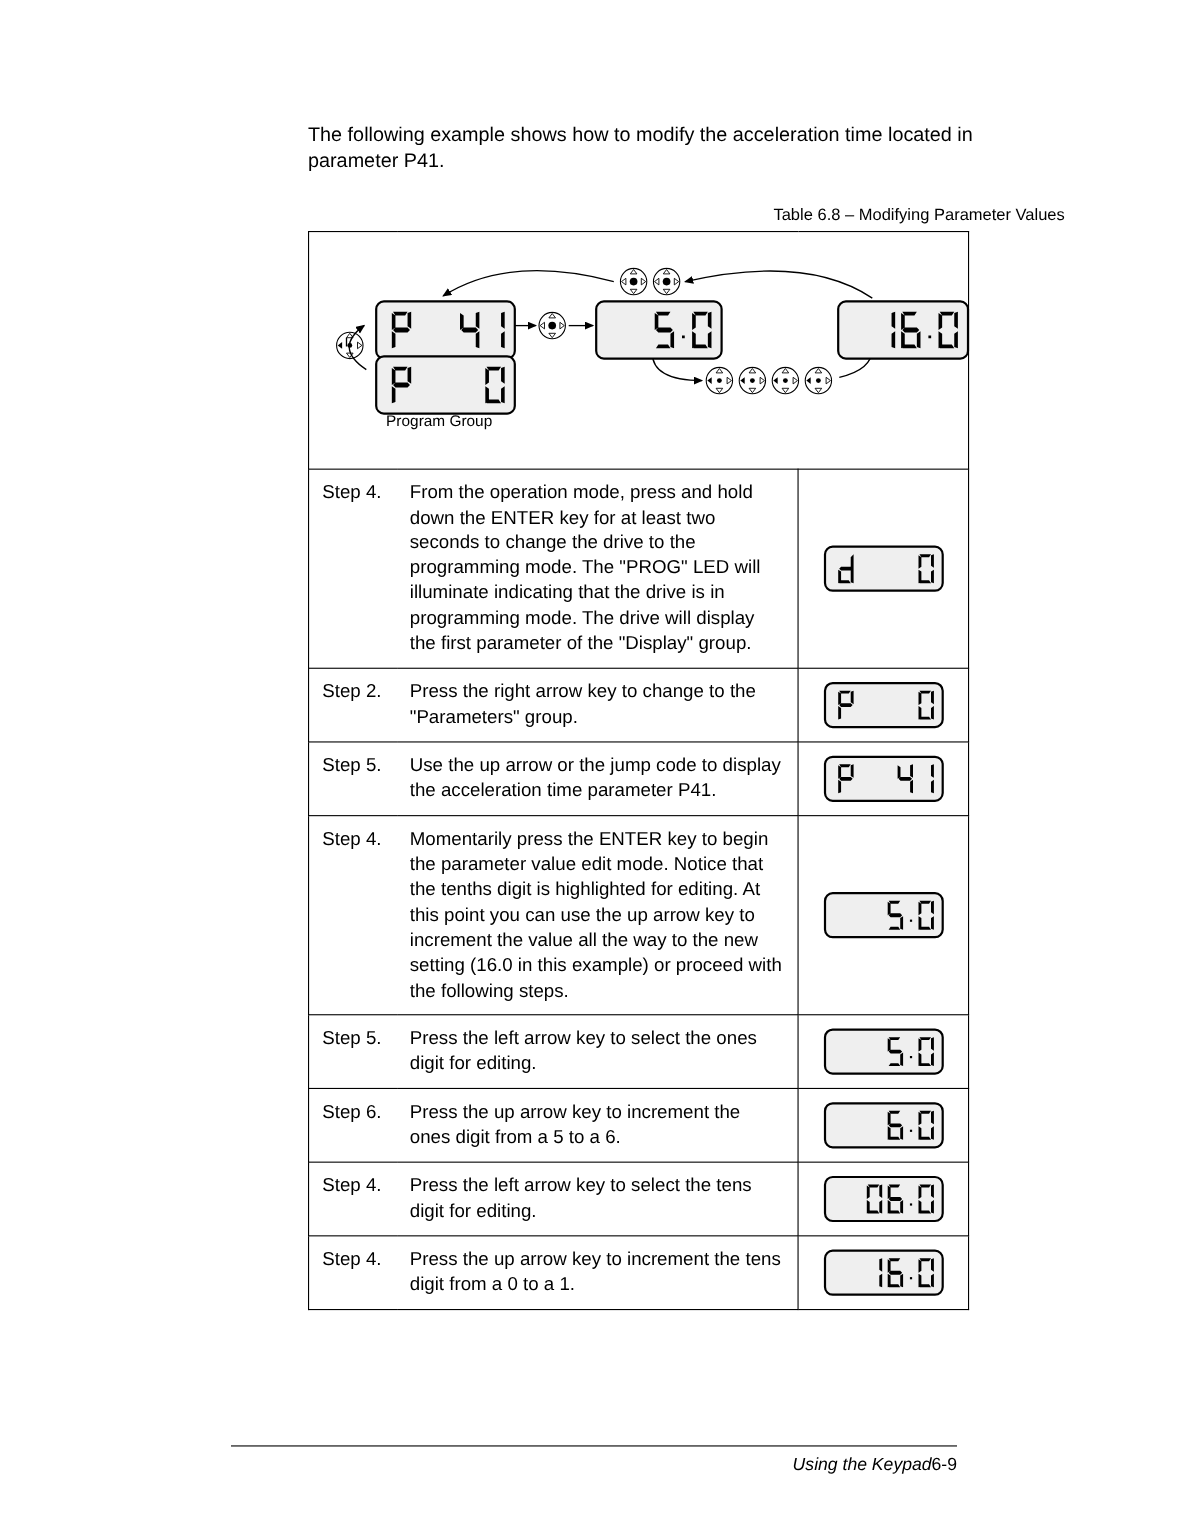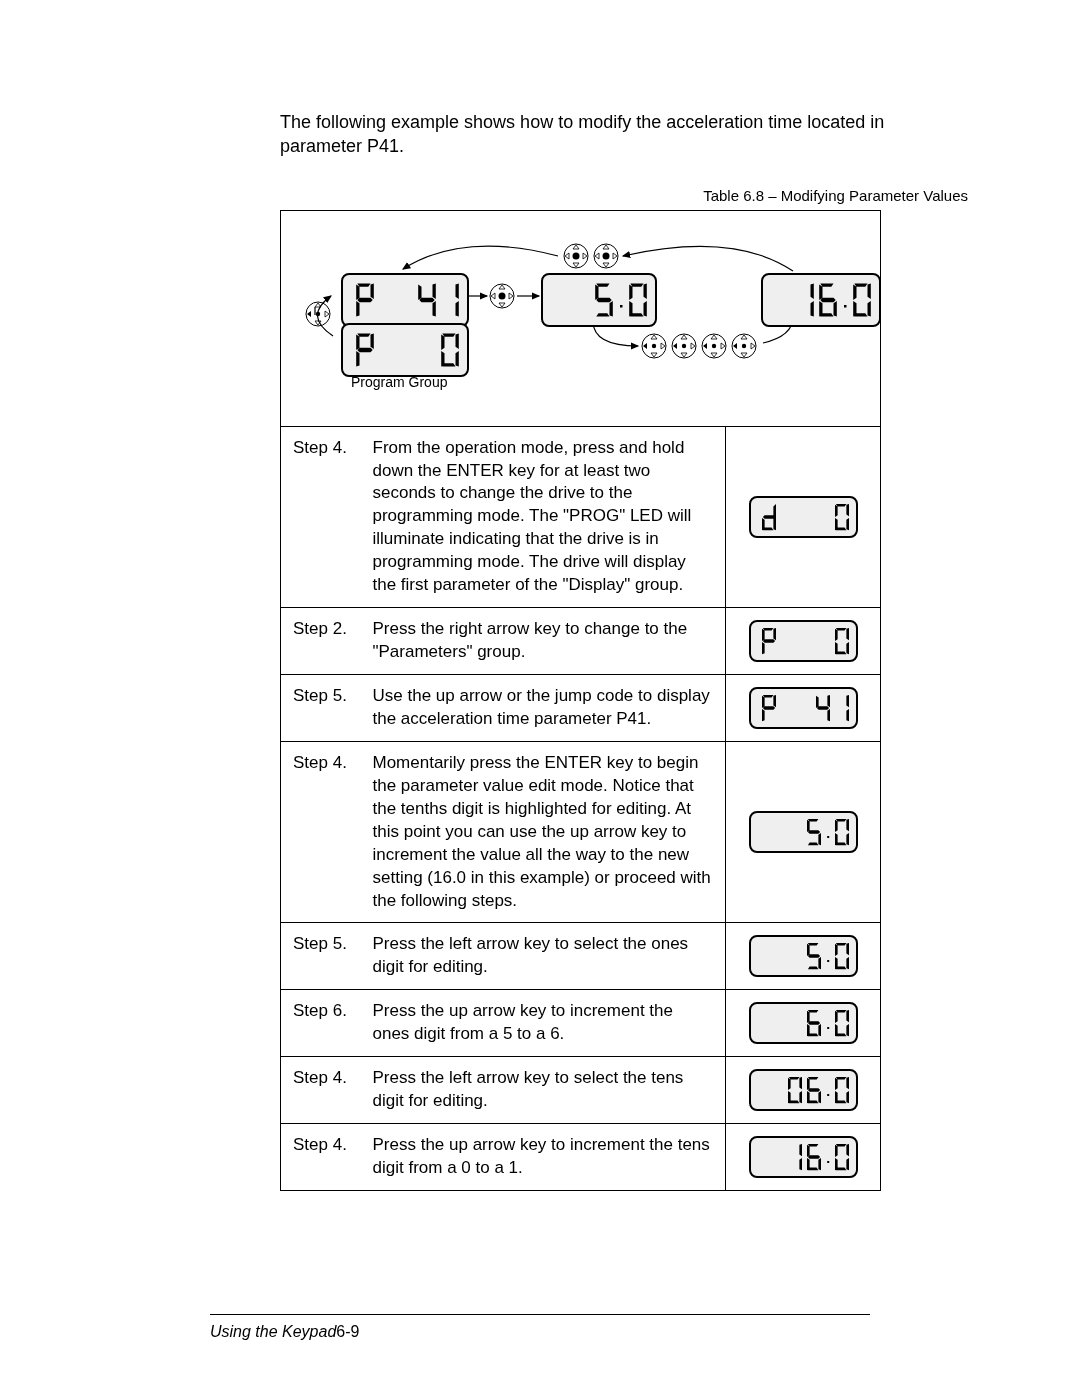--- a/index.html
+++ b/index.html
@@ -103,21 +103,21 @@
   }
 
   .footer {
     position: absolute;
     left: 210px;
     right: 210px;
     bottom: 56px;
     border-top: 1px solid #000;
     padding-top: 8px;
     display: flex;
-    justify-content: flex-start;
+    justify-content: flex-end;
     font-size: 16px;
   }
   .footer .section { font-style: italic; }
 </style>
 </head>
 <body>
 
 <svg width="0" height="0" style="position:absolute">
   <defs>
 

